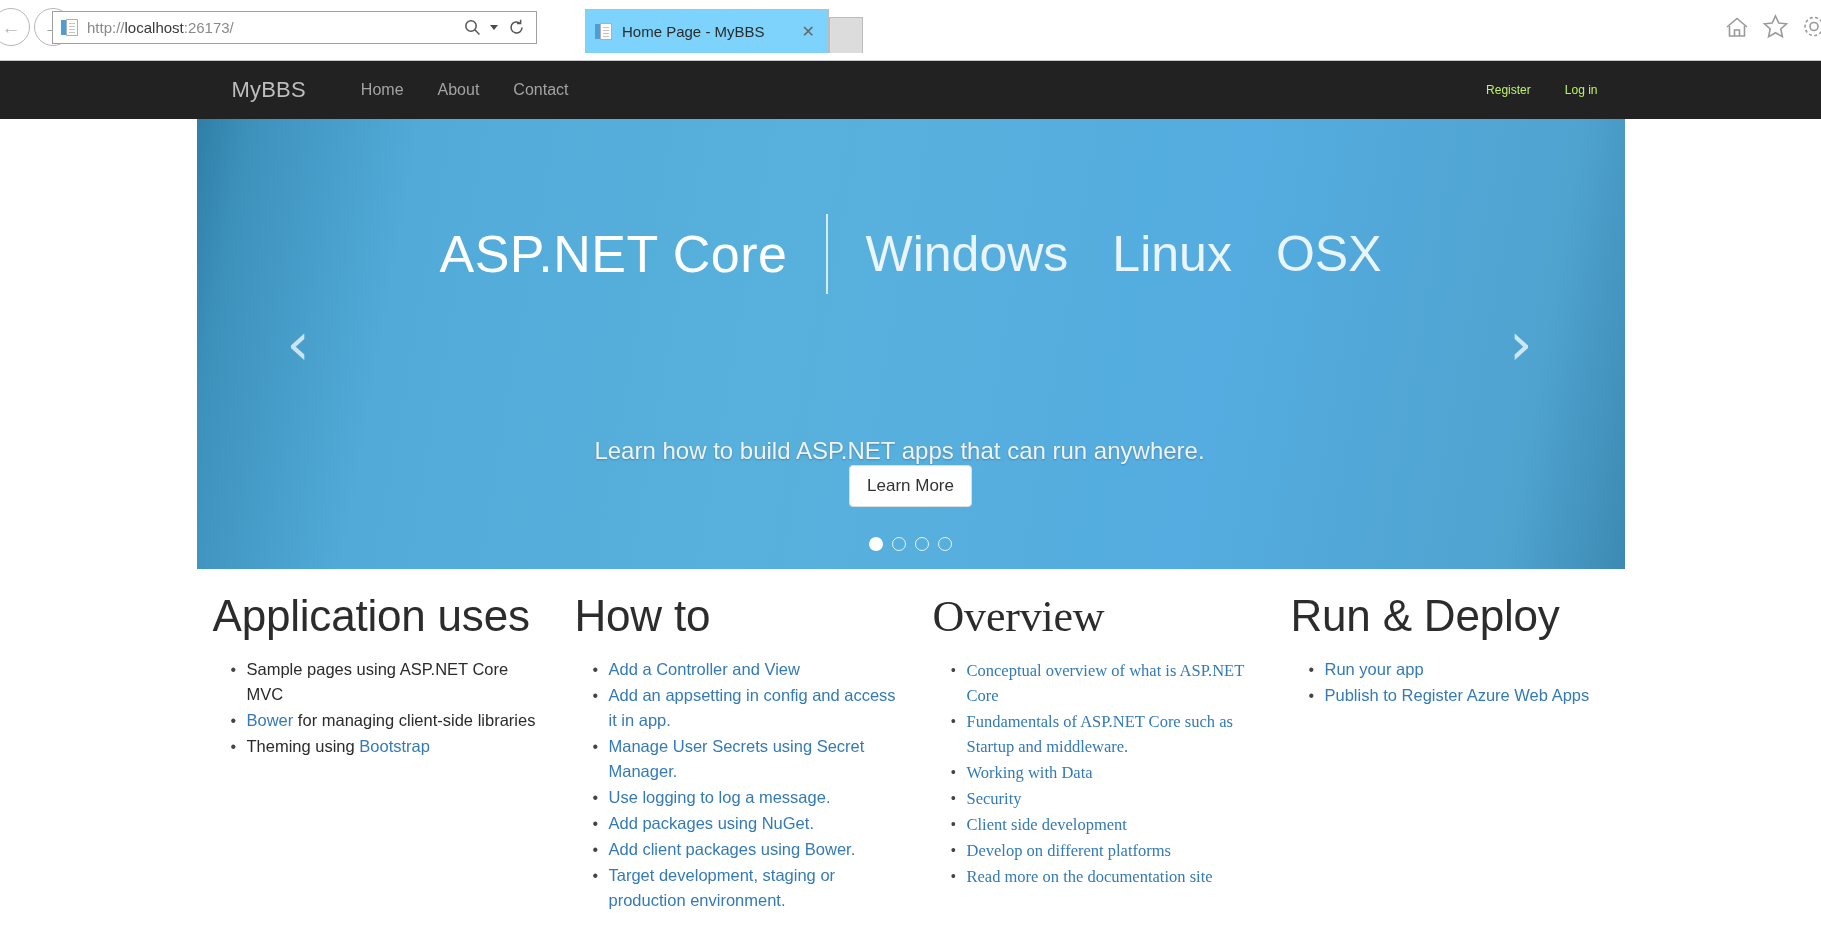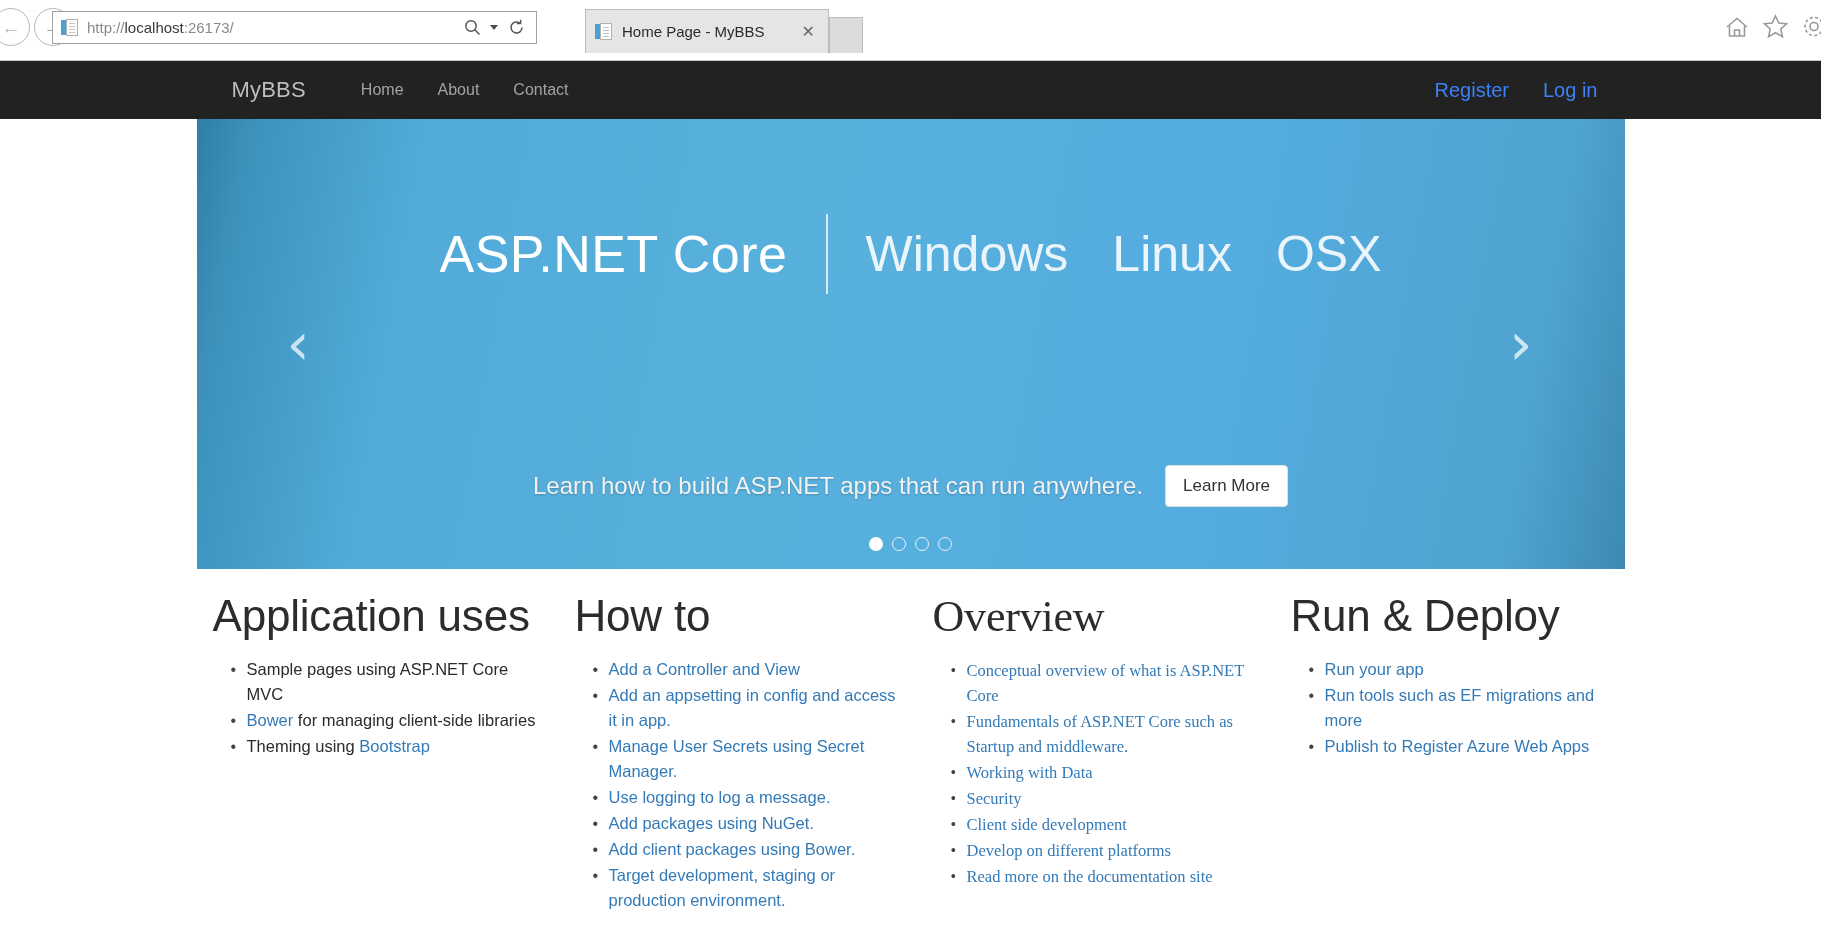--- a/index.html
+++ b/index.html
@@ -86,21 +86,21 @@
   }
 
   
   .tabstrip {
     position: absolute;
     left: 585px; top: 9px;
     display: flex; align-items: flex-end;
   }
   .tab {
     width: 244px; height: 44px;
-    background: #e5e5e5;
+    background: #7dd3fc;
     border: 1px solid #bcbcbc;
     border-bottom: none;
     display: flex; align-items: center;
     padding: 0 9px;
   }
   .tab-favicon {
     width: 18px; height: 20px; flex: none;
     margin-right: 9px; position: relative;
   }
   .tab-favicon .pg {
@@ -165,22 +165,22 @@
     font-size: 16px;
     text-decoration: none;
     padding: 0 17px;
   }
   .nav-right {
     margin-left: auto;
     display: flex; align-items: center;
     padding-right: 10px;
   }
   .nav-right a {
-    color: #3b82f6;
-    font-size: 20px;
+    color: #bef264;
+    font-size: 12px;
     text-decoration: none;
     padding: 0 17px;
   }
 
   
   .page-wrap {
     width: 1428px;
     margin: 0 auto;
     position: relative;
   }
@@ -242,20 +242,21 @@
   .chev.left { left: 90px; }
   .chev.right { right: 92px; }
 
   .carousel-caption {
     position: absolute;
     bottom: 62px;
     left: 0; right: 0;
     display: flex;
     align-items: center;
     justify-content: center;
+    flex-direction: column;
   }
   .caption-text {
     color: #f2f2f2;
     font-size: 24px;
     font-weight: 300;
     text-shadow: 0 1px 2px rgba(0,0,0,.22);
     margin-right: 22px;
   }
   .learn-more {
     background: #ffffff;
@@ -475,20 +476,19 @@
         <li class="link-item"><a href="#">Client side development</a></li>
         <li class="link-item"><a href="#">Develop on different platforms</a></li>
         <li class="link-item"><a href="#">Read more on the documentation site</a></li>
       </ul>
     </div>
 
     <div class="col col-4">
       <h2>Run &amp; Deploy</h2>
       <ul>
         <li class="link-item"><a href="#">Run your app</a></li>
-        <li class="link-item"><a href="#">Run tools such as EF migrations and more</a></li>
         <li class="link-item"><a href="#">Publish to Register Azure Web Apps</a></li>
       </ul>
     </div>
   </div>
 
   <div class="footer-rule"></div>
 </div>
 
 </body></html>

